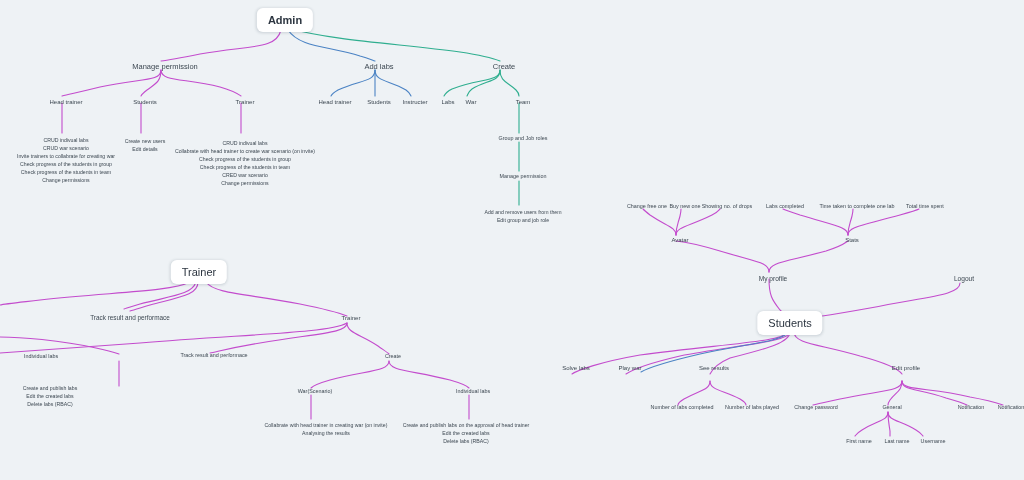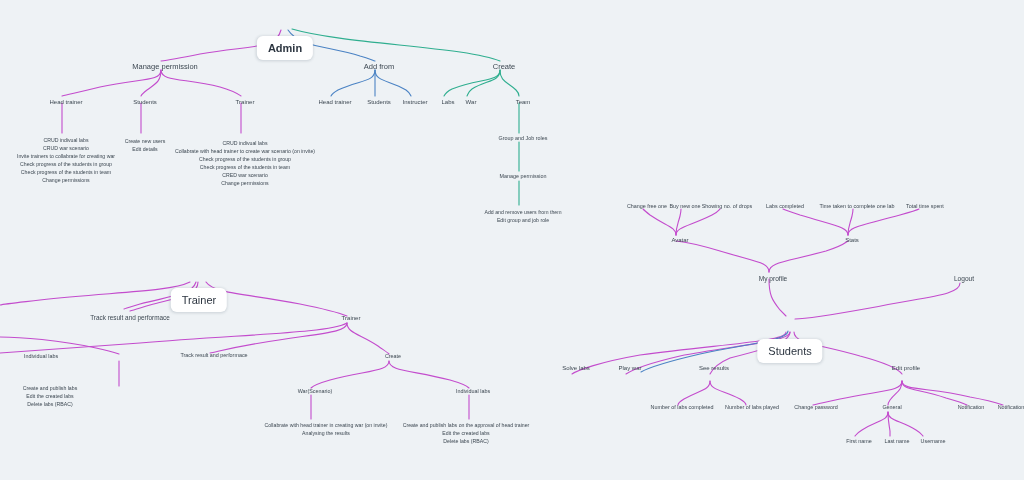--- a/index.html
+++ b/index.html
@@ -21,21 +21,20 @@
     padding-left:8px;
   }
   .root{
     background:#ffffff;
     border-radius:6px;
     padding:5px 11px;
     font-size:11px;
     font-weight:bold;
     color:#2c3540;
     box-shadow:0 1px 3px rgba(40,60,80,.18);
-    margin-top:28px;
   }
   .root.plain{font-weight:normal;font-size:11px;}
   .lvl1{font-size:7.5px;color:#3d4852;}
   .lvl2{font-size:6px;color:#3d4852;}
   .lvl3{font-size:5.4px;color:#3d4852;}
   .leafblock{
     font-size:5.2px;color:#3d4852;line-height:1.55;
     white-space:normal;text-align:center;
   }
   .leafblock.w{width:150px;}
@@ -133,21 +132,21 @@
   </svg>
 
   <div class="node root" style="left:285px;top:20px;">
     <span>Admin</span>
   </div>
 
   <div class="node lvl1" style="left:161px;top:67px;">
     <span>Manage permission</span>
   </div>
   <div class="node lvl1" style="left:375px;top:67px;">
-    <span>Add from</span>
+    <span>Add labs</span>
   </div>
   <div class="node lvl1" style="left:500px;top:67px;">
     <span>Create</span>
   </div>
 
   <div class="node lvl2" style="left:62px;top:103px;">
     <span>Head trainer</span>
   </div>
   <div class="node lvl2" style="left:141px;top:103px;">
     <span>Students</span>

